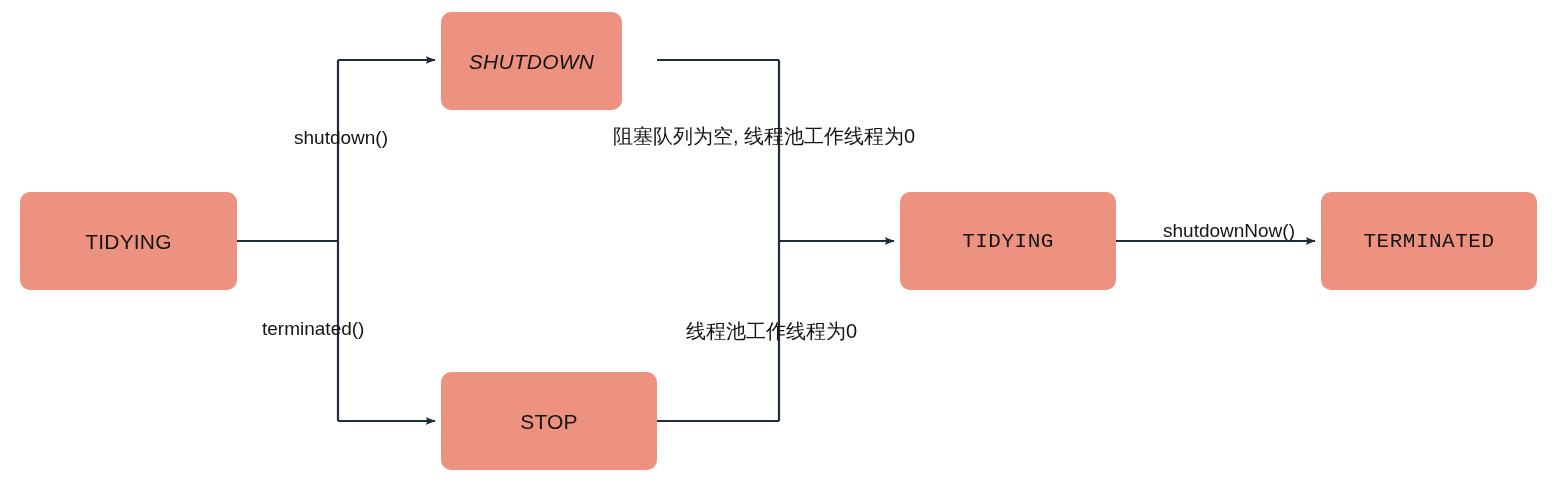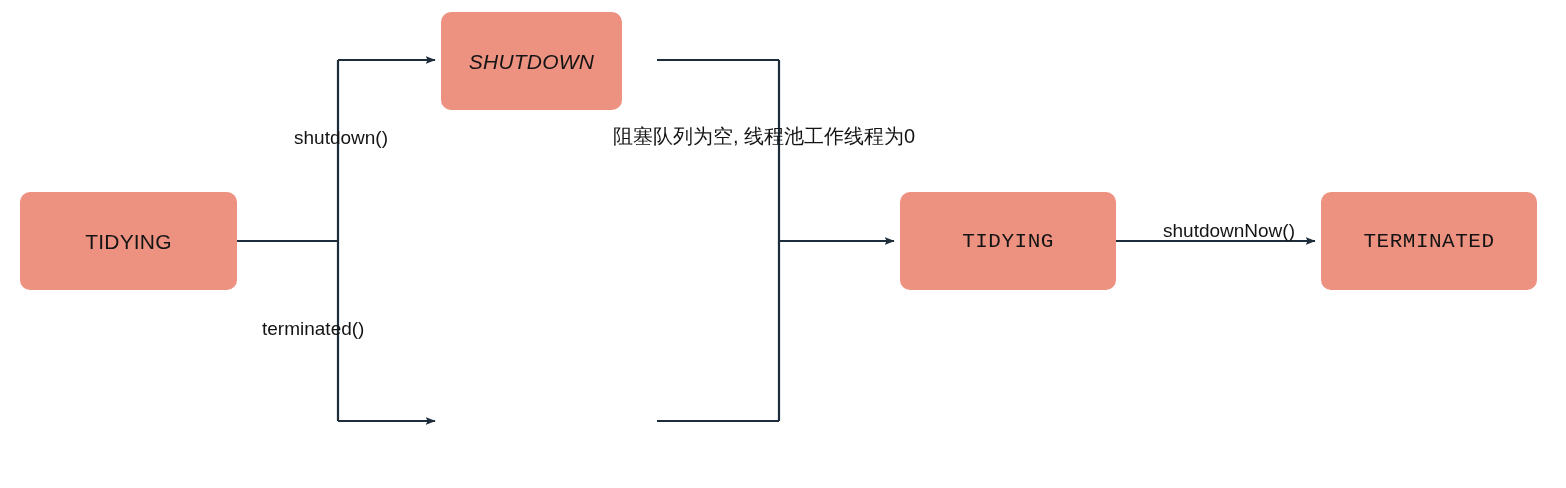--- a/index.html
+++ b/index.html
@@ -95,31 +95,35 @@
   </svg>
 
   <div class="state-node" style="left:20px; top:192px; width:217px; height:98px;">
     <span class="state-label">TIDYING</span>
   </div>
 
   <div class="state-node" style="left:441px; top:12px; width:181px; height:98px;font-style:italic;">
     <span class="state-label">SHUTDOWN</span>
   </div>
 
+  <div class="state-node" style="left:441px; top:372px; width:216px; height:98px;">
+    <span class="state-label">STOP</span>
+  </div>
 
   <div class="state-node" style="left:1321px; top:192px; width:216px; height:98px;">
     <span class="state-label mono">TERMINATED</span>
   </div>
 
   <div class="state-node" style="left:900px; top:192px; width:216px; height:98px;">
     <span class="state-label mono">TIDYING</span>
   </div>
 
   <div class="edge-label" style="left:294px; top:128px;">shutdown()</div>
 
   <div class="edge-label" style="left:262px; top:319px;">terminated()</div>
 
   <div class="edge-label cjk" style="left:613px; top:126px;text-align:center;">阻塞队列为空, 线程池工作线程为0</div>
 
+  <div class="edge-label cjk" style="left:686px; top:321px;">线程池工作线程为0</div>
 
   <div class="edge-label" style="left:1163px; top:221px;">shutdownNow()</div>
 
 </div>
 
 </body></html>

